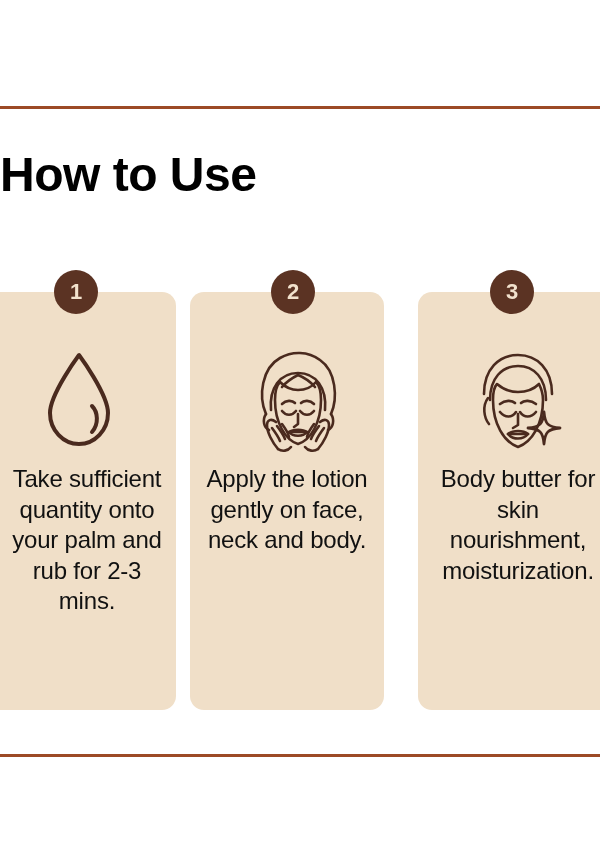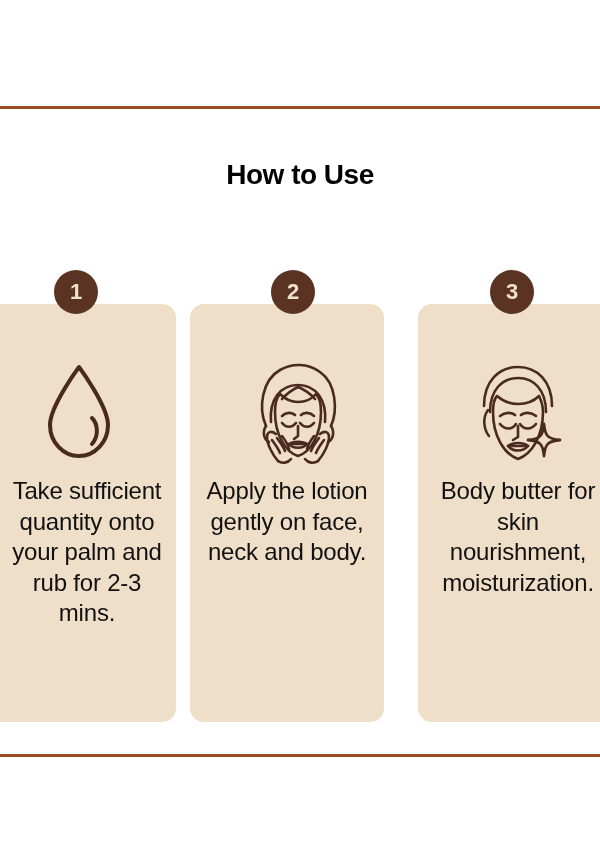--- a/index.html
+++ b/index.html
@@ -32,32 +32,32 @@
   }
   .rule-top    { top: 106px; }
   .rule-bottom { top: 754px; }
 
   
   .title {
     position: absolute;
     top: 152px;
     left: 0;
     width: 600px;
-    text-align: center;
-    font-size: 28px;
+    text-align: left;
+    font-size: 48px;
     font-weight: bold;
     color: #000000;
     letter-spacing: -0.5px;
     line-height: 46px;
   }
 
   
   .cards {
     position: absolute;
-    top: 304px;
+    top: 292px;
     left: 0;
     width: 600px;
     height: 418px;
   }
 
   .card {
     position: absolute;
     top: 0;
     height: 418px;
     background: #f0dfc8;

